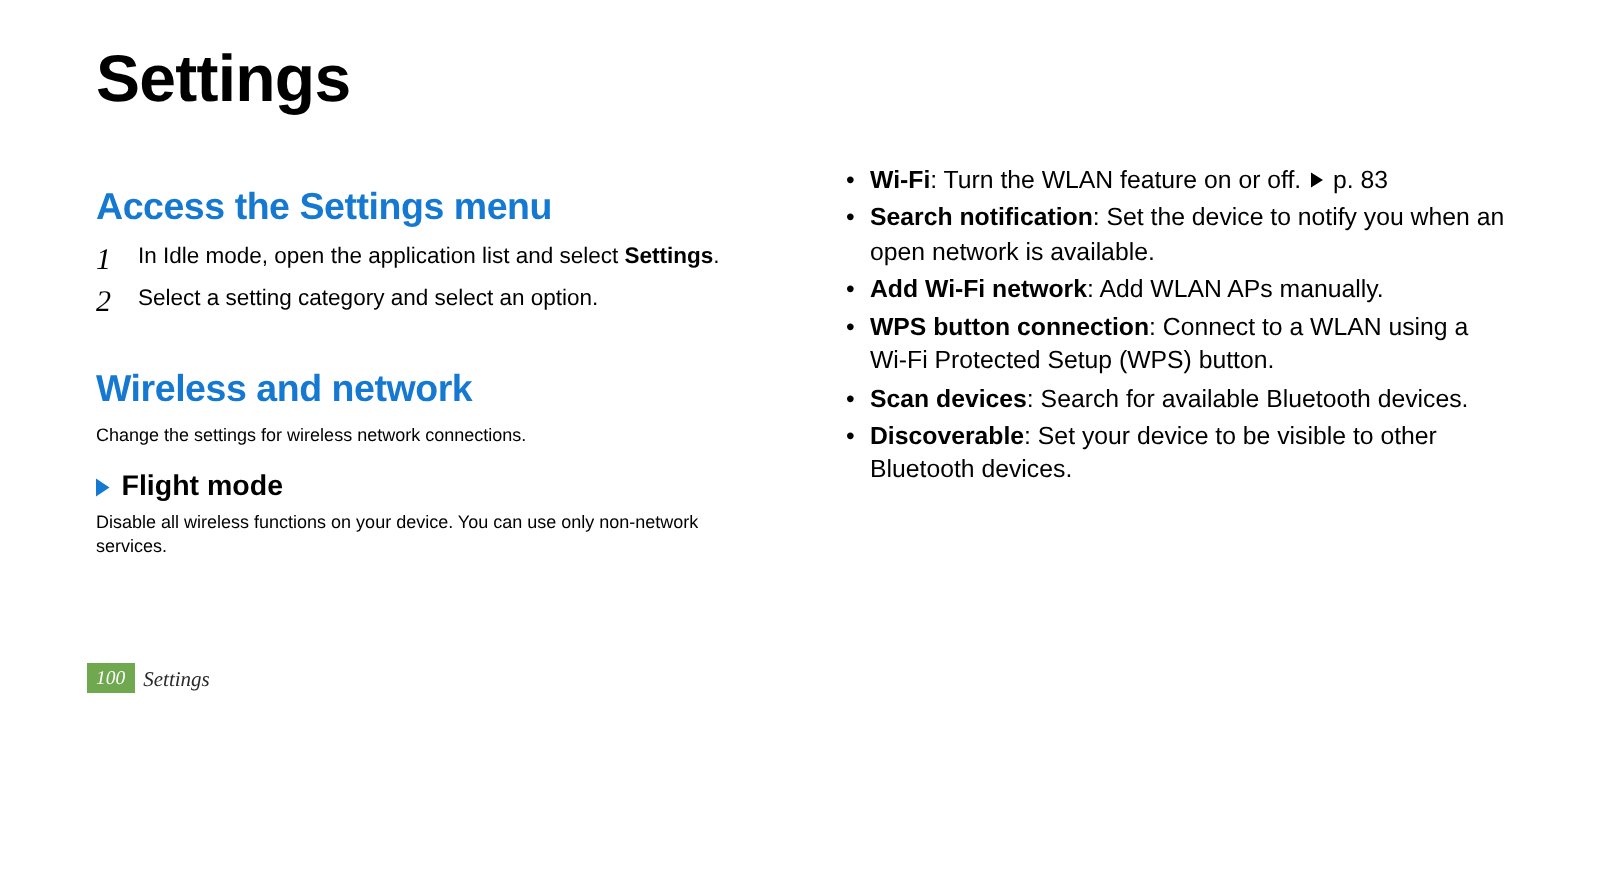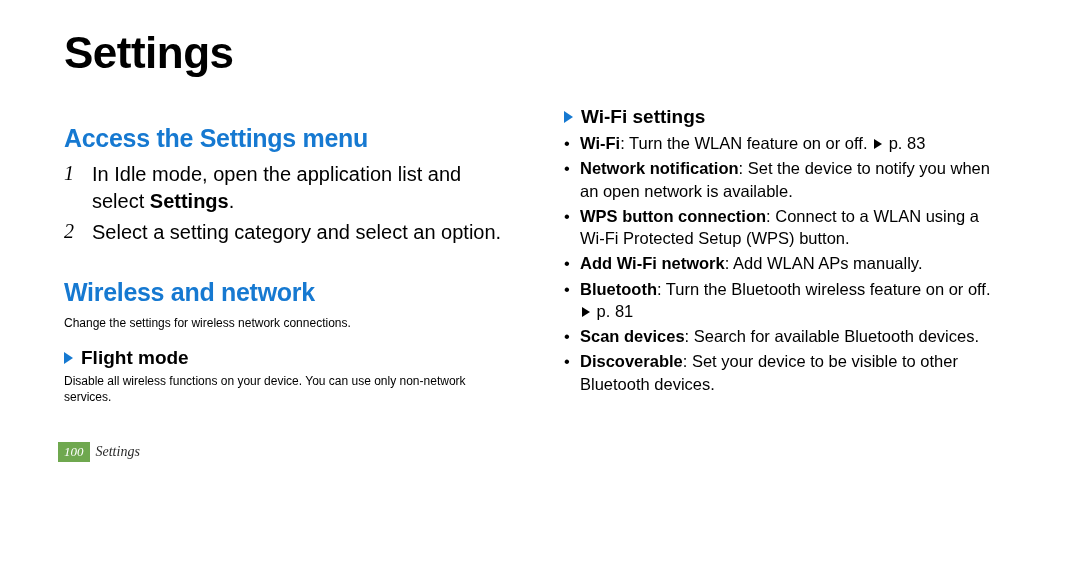--- a/index.html
+++ b/index.html
@@ -33,21 +33,21 @@
   .ol li { display: flex; margin: 4px 0; }
   .step-num {
     font-style: italic;
     font-family: Georgia, "Times New Roman", serif;
     font-size: 20px;
     width: 28px;
     flex: 0 0 28px;
     text-align: left;
     line-height: 1.2;
   }
-  .step-body { font-size: 20px; line-height: 1.35; }
+  .step-body { font-size: 15px; line-height: 1.35; }
   .body-text { font-size: 12px; line-height: 1.35; margin: 4px 0; }
   .sub-h {
     font-size: 19px;
     font-weight: 700;
     margin: 16px 0 4px 0;
     display: flex;
     align-items: center;
   }
   .chev {
     display: inline-block;
@@ -79,21 +79,21 @@
     border-bottom: 5px solid transparent;
     border-left: 8px solid #000;
     vertical-align: middle;
     margin: 0 2px 2px 2px;
   }
   .footer {
     position: absolute;
     left: 58px;
     bottom: 16px;
     display: flex;
-    align-items: center;
+    align-items: flex-end;
     font-size: 14px;
     font-style: italic;
     color: #2a2a2a;
     font-family: Georgia, "Times New Roman", serif;
   }
   .page-num-box {
     background: #6fa84f;
     color: #fff;
     font-style: italic;
     padding: 2px 6px;
@@ -136,43 +136,36 @@
       <h3 class="sub-h">
         <span class="chev"></span>
         <span>Flight mode</span>
       </h3>
       <p class="body-text">Disable all wireless functions on your device. You can use only non-network services.</p>
 
     </div>
 
     <div class="col">
 
-      <h3 class="sub-h" style="margin-top:0">
-        <span class="chev"></span>
-        <span>Wi-Fi settings</span>
-      </h3>
       <ul class="bullets">
         <li>
           <span class="b">Wi-Fi</span><span>: Turn the WLAN feature on or off. </span><span class="tri"></span> <span>p. 83</span>
         </li>
         <li>
-          <span class="b">Network notification</span><span>: Set the device to notify you when an open network is available.</span>
+          <span class="b">Search notification</span><span>: Set the device to notify you when an open network is available.</span>
+        </li>
+        <li>
+          <span class="b">Add Wi-Fi network</span><span>: Add WLAN APs manually.</span>
         </li>
         <li>
           <span class="b">WPS button connection</span><span>: Connect to a WLAN using a Wi-Fi Protected Setup (WPS) button.</span>
         </li>
-        <li>
-          <span class="b">Add Wi-Fi network</span><span>: Add WLAN APs manually.</span>
-        </li>
       </ul>
 
       <ul class="bullets">
-        <li>
-          <span class="b">Bluetooth</span><span>: Turn the Bluetooth wireless feature on or off. </span><br><span class="tri"></span> <span>p. 81</span>
-        </li>
         <li>
           <span class="b">Scan devices</span><span>: Search for available Bluetooth devices.</span>
         </li>
         <li>
           <span class="b">Discoverable</span><span>: Set your device to be visible to other Bluetooth devices.</span>
         </li>
       </ul>
 
     </div>
   </div>

